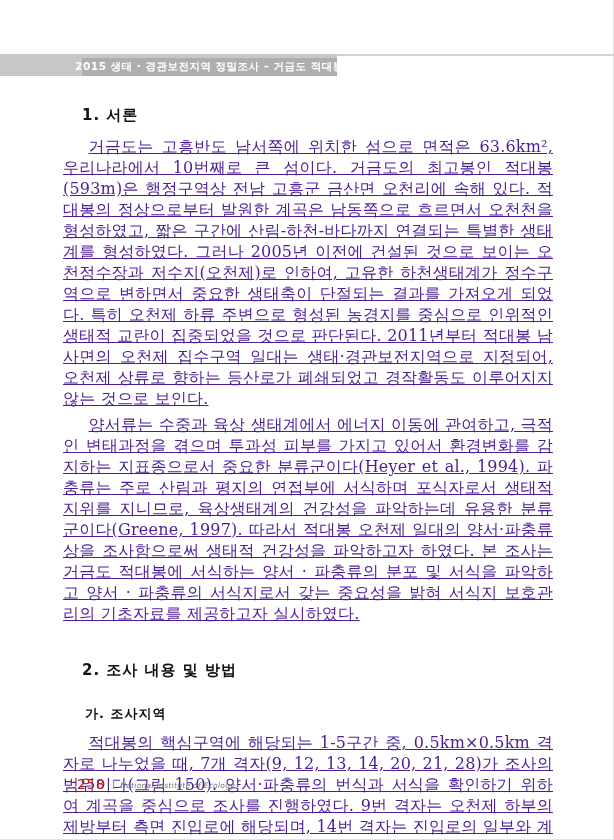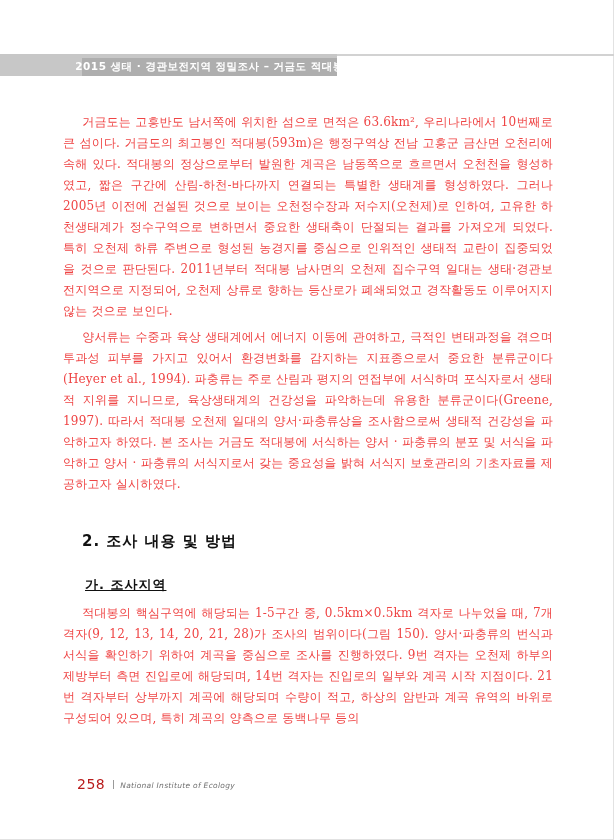--- a/index.html
+++ b/index.html
@@ -62,29 +62,29 @@
   h2.sec { margin-top: 37px; }
   h3.subsec {
     font-family: "DejaVu Sans", sans-serif;
     font-size: 13px;
     line-height: 16px;
     font-weight: bold;
     color: #111;
     margin-left: 22px;
     margin-top: 27px;
     letter-spacing: 1px;
-    text-decoration: underline;
   }
   p.body {
-    font-size: 12px;
+    font-size: 16px;
     line-height: 21px;
     text-align: justify;
     text-indent: 1.6em;
-    color: #ef4444;
+    color: #4c1d95;
     letter-spacing: 0.2px;
+    text-decoration: underline;
   }
   p.p1 { margin-top: 12px; }
   p.p2 { margin-top: 5px; }
   p.p3 { margin-top: 10px; }
   
   .footer {
     position: absolute;
     left: 77px;
     top: 776px;
     display: flex;
@@ -114,20 +114,21 @@
 <body>
 
 <div class="page">
 
   <div class="header-rule"></div>
   <div class="header-bar">
     <div class="header-bar-inner">2015 생태 · 경관보전지역 정밀조사 – 거금도 적대봉</div>
   </div>
 
   <div class="content">
+    <h1 class="sec">1. 서론</h1>
 
     <p class="body p1">거금도는 고흥반도 남서쪽에 위치한 섬으로 면적은 63.6km², 우리나라에서 10번째로 큰 섬이다. 거금도의 최고봉인 적대봉(593m)은 행정구역상 전남 고흥군 금산면 오천리에 속해 있다. 적대봉의 정상으로부터 발원한 계곡은 남동쪽으로 흐르면서 오천천을 형성하였고, 짧은 구간에 산림-하천-바다까지 연결되는 특별한 생태계를 형성하였다. 그러나 2005년 이전에 건설된 것으로 보이는 오천정수장과 저수지(오천제)로 인하여, 고유한 하천생태계가 정수구역으로 변하면서 중요한 생태축이 단절되는 결과를 가져오게 되었다. 특히 오천제 하류 주변으로 형성된 농경지를 중심으로 인위적인 생태적 교란이 집중되었을 것으로 판단된다. 2011년부터 적대봉 남사면의 오천제 집수구역 일대는 생태·경관보전지역으로 지정되어, 오천제 상류로 향하는 등산로가 폐쇄되었고 경작활동도 이루어지지 않는 것으로 보인다.</p>
 
     <p class="body p2">양서류는 수중과 육상 생태계에서 에너지 이동에 관여하고, 극적인 변태과정을 겪으며 투과성 피부를 가지고 있어서 환경변화를 감지하는 지표종으로서 중요한 분류군이다(Heyer et al., 1994). 파충류는 주로 산림과 평지의 연접부에 서식하며 포식자로서 생태적 지위를 지니므로, 육상생태계의 건강성을 파악하는데 유용한 분류군이다(Greene, 1997). 따라서 적대봉 오천제 일대의 양서·파충류상을 조사함으로써 생태적 건강성을 파악하고자 하였다. 본 조사는 거금도 적대봉에 서식하는 양서 · 파충류의 분포 및 서식을 파악하고 양서 · 파충류의 서식지로서 갖는 중요성을 밝혀 서식지 보호관리의 기초자료를 제공하고자 실시하였다.</p>
 
     <h2 class="sec">2. 조사 내용 및 방법</h2>
 
     <h3 class="subsec">가. 조사지역</h3>
 
     <p class="body p3">적대봉의 핵심구역에 해당되는 1-5구간 중, 0.5km×0.5km 격자로 나누었을 때, 7개 격자(9, 12, 13, 14, 20, 21, 28)가 조사의 범위이다(그림 150). 양서·파충류의 번식과 서식을 확인하기 위하여 계곡을 중심으로 조사를 진행하였다. 9번 격자는 오천제 하부의 제방부터 측면 진입로에 해당되며, 14번 격자는 진입로의 일부와 계곡 시작 지점이다. 21번 격자부터 상부까지 계곡에 해당되며 수량이 적고, 하상의 암반과 계곡 유역의 바위로 구성되어 있으며, 특히 계곡의 양측으로 동백나무 등의</p>

